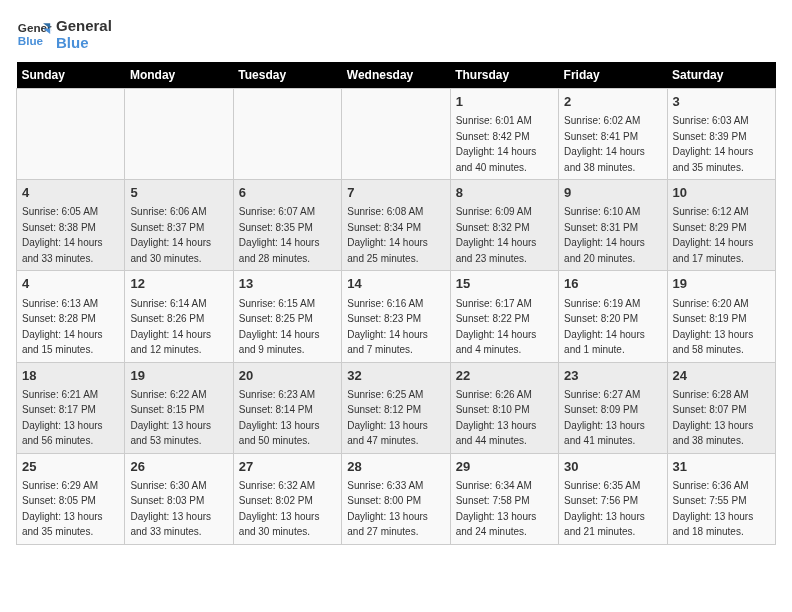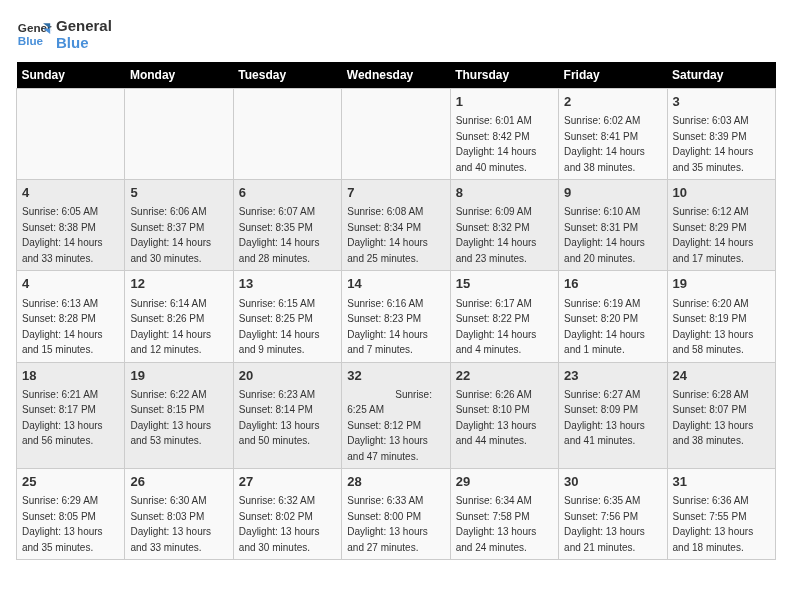--- a/index.html
+++ b/index.html
@@ -178,21 +178,21 @@
       <tr>
         <td><span class="day-number">18</span><span class="day-info" style="white-space: pre-line;">Sunrise: 6:21 AM
 Sunset: 8:17 PM
 Daylight: 13 hours and 56 minutes.</span></td>
         <td><span class="day-number">19</span><span class="day-info" style="white-space: pre-line;">Sunrise: 6:22 AM
 Sunset: 8:15 PM
 Daylight: 13 hours and 53 minutes.</span></td>
         <td><span class="day-number">20</span><span class="day-info" style="white-space: pre-line;">Sunrise: 6:23 AM
 Sunset: 8:14 PM
 Daylight: 13 hours and 50 minutes.</span></td>
-        <td><span class="day-number">32</span><span class="day-info" style="white-space: pre-line; margin-left: 48px;">Sunrise: 6:25 AM
+        <td><span class="day-number">32</span><span class="day-info" style="white-space: pre-line;">Sunrise: 6:25 AM
 Sunset: 8:12 PM
 Daylight: 13 hours and 47 minutes.</span></td>
         <td><span class="day-number">22</span><span class="day-info" style="white-space: pre-line;">Sunrise: 6:26 AM
 Sunset: 8:10 PM
 Daylight: 13 hours and 44 minutes.</span></td>
         <td><span class="day-number">23</span><span class="day-info" style="white-space: pre-line;">Sunrise: 6:27 AM
 Sunset: 8:09 PM
 Daylight: 13 hours and 41 minutes.</span></td>
         <td><span class="day-number">24</span><span class="day-info" style="white-space: pre-line;">Sunrise: 6:28 AM
 Sunset: 8:07 PM

